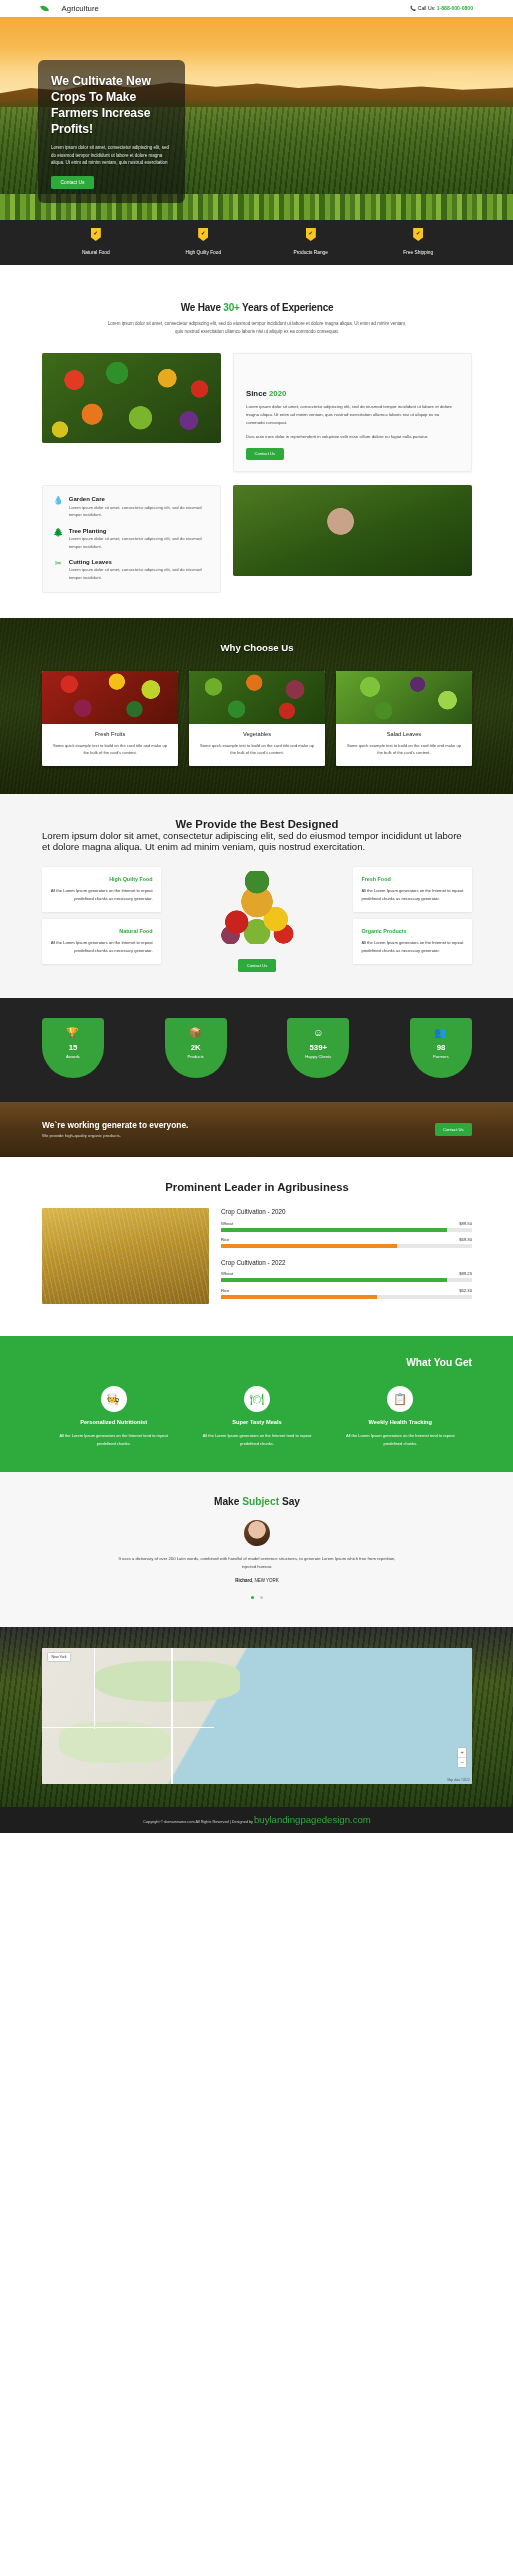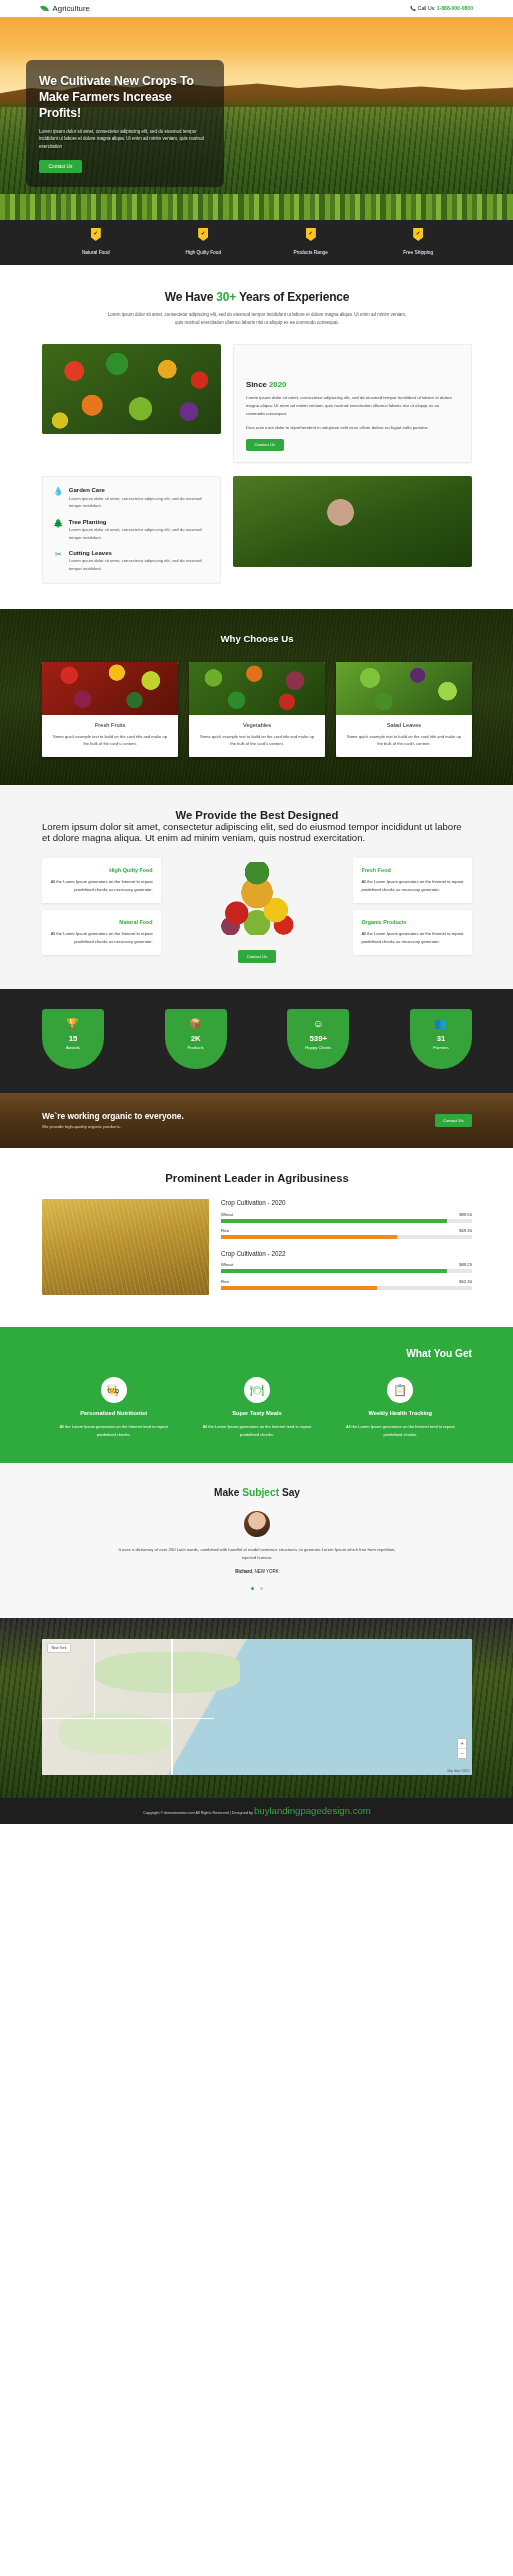--- a/index.html
+++ b/index.html
@@ -6,21 +6,21 @@
   body {
     width:514px; font-family:"Liberation Sans", sans-serif;
     background:#fff; color:#222; -webkit-font-smoothing:antialiased;
   }
   .wrap { width:514px; margin:0 auto; position:relative; }
   .container { width:430px; margin:0 auto; }
 
   
   .topbar { height:16.7px; background:#fff; display:flex; align-items:center;
             justify-content:space-between; padding:0 41px; }
-  .brand { display:flex; align-items:center; gap:5px; font-size:7.8px; color:#1c1c1c; }
+  .brand { display:flex; align-items:center; gap:14px; font-size:7.8px; color:#1c1c1c; }
   .leaf { width:6.6px; height:6.6px; background:#2eaa3c; border-radius:0 100% 0 100%;
           transform:rotate(-20deg); display:inline-block; }
   .callus { font-size:5.1px; color:#222; display:flex; align-items:center; gap:1.2px; }
   .callus .num { color:#2eaa3c; font-weight:bold; }
   .phone-ico { font-size:4.8px; }
 
   
   .hero { position:relative; height:203px; overflow:hidden; }
   .hero-sky {
     position:absolute; left:0; top:0; width:100%; height:90px;
@@ -36,21 +36,21 @@
     clip-path: polygon(0% 55%, 10% 42%, 20% 55%, 30% 40%, 40% 52%, 52% 38%, 62% 50%, 72% 42%, 84% 52%, 94% 44%, 100% 52%, 100% 100%, 0% 100%); }
   .hero-field { position:absolute; left:0; top:90px; width:100%; height:113px;
     background:
       repeating-linear-gradient(96deg, rgba(0,0,0,.16) 0 1.8px, rgba(255,255,255,.05) 1.8px 5.4px),
       linear-gradient(180deg,#5e7a22 0%, #3f6417 28%, #2f5311 60%, #20400c 100%); }
   .hero-veg { position:absolute; left:0; bottom:0; width:100%; height:26px;
     background:
       repeating-linear-gradient(90deg,#6fa32b 0 5.4px,#4e7d1e 5.4px 10.2px,#87b93a 10.2px 15px,#3d6a18 15px 20.3px),
       #3d6a18; opacity:.95; }
   .hero-card {
-    position:absolute; left:26px; top:43px; width:198px;
+    position:absolute; left:38px; top:43px; width:147px;
     background:rgba(18,18,18,.62); border-radius:6px; padding:13px 13px 14.3px 13px;
     color:#fff;
   }
   .hero-card h1 { font-size:12.2px; line-height:1.32; font-weight:bold; letter-spacing:-0.1px;
     text-shadow:0 0.6px 1.8px rgba(0,0,0,.6); }
   .hero-card p { font-size:4.5px; line-height:1.75; margin-top:6.6px; color:#eee;
     text-shadow:0 0.6px 1.2px rgba(0,0,0,.6); }
   .btn-green { display:inline-block; background:#2eaa3c; color:#fff; font-size:4.8px;
     padding:4.2px 9.6px; border-radius:1.8px; border:none; margin-top:8.4px; cursor:pointer; }
 
@@ -59,21 +59,21 @@
   .featstrip .container { display:flex; }
   .feat { flex:1; text-align:center; color:#fff; }
   .shield { width:10.2px; height:13px; background:#fcc521; margin:0 auto 4.2px auto;
     clip-path:polygon(0 0,100% 0,100% 70%,50% 100%,0 70%); position:relative; }
   .shield:after { content:"✔"; position:absolute; left:0; right:0; top:1.8px;
     font-size:5.4px; color:#232323; }
   .feat span { font-size:4.8px; }
 
   
   .sec { padding:25px 0; }
-  .sec h2 { text-align:center; font-size:12px; font-weight:bold; letter-spacing:-0.2px; }
+  .sec h2 { text-align:center; font-size:10px; font-weight:bold; letter-spacing:-0.2px;margin-top:12px; }
   .sec h2 .accent { color:#2eaa3c; }
   .sec .lead { text-align:center; font-size:4.5px; line-height:1.85; color:#555;
     width:305px; margin:7.2px auto 0 auto; }
 
   
   .exp-row { display:flex; gap:12px; margin-top:16.7px; align-items:flex-start; }
   .veg-photo { width:179px; height:90px; border-radius:1.8px;
     background:
       radial-gradient(circle at 18% 30%, #e23b24 0 9.6px, transparent 10.2px),
       radial-gradient(circle at 42% 22%, #2f8f2a 0 10.8px, transparent 11.3px),
@@ -444,31 +444,31 @@
           <div class="num">2K</div>
           <div class="lbl">Products</div>
         </div>
         <div class="stat">
           <div class="ic">☺</div>
           <div class="num">539+</div>
           <div class="lbl">Happy Clients</div>
         </div>
         <div class="stat">
           <div class="ic">👥</div>
-          <div class="num">31</div>
+          <div class="num">98</div>
           <div class="lbl">Farmers</div>
         </div>
       </div>
     </div>
   </div>
 
   <div class="organic">
     <div class="container">
       <div>
-        <h3>We`re working organic to everyone.</h3>
+        <h3>We`re working generate to everyone.</h3>
         <p>We provide high-quality organic products.</p>
       </div>
       <button class="btn-sm" style="margin-top:0">Contact Us</button>
     </div>
   </div>
 
   <div class="agri">
     <div class="container">
       <h2 style="font-size:11.3px;font-weight:bold;text-align:center">Prominent Leader in Agribusiness</h2>
       <div class="agri-row">

